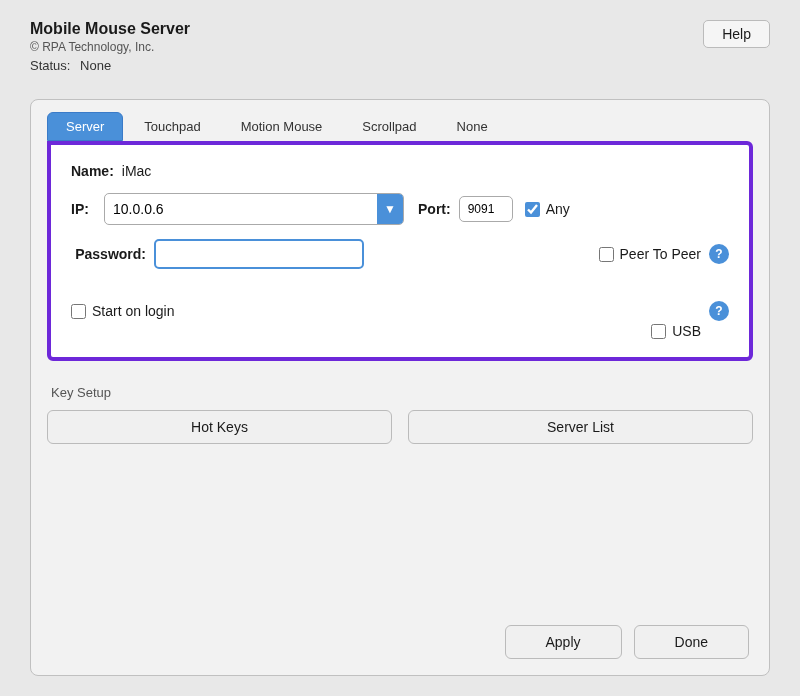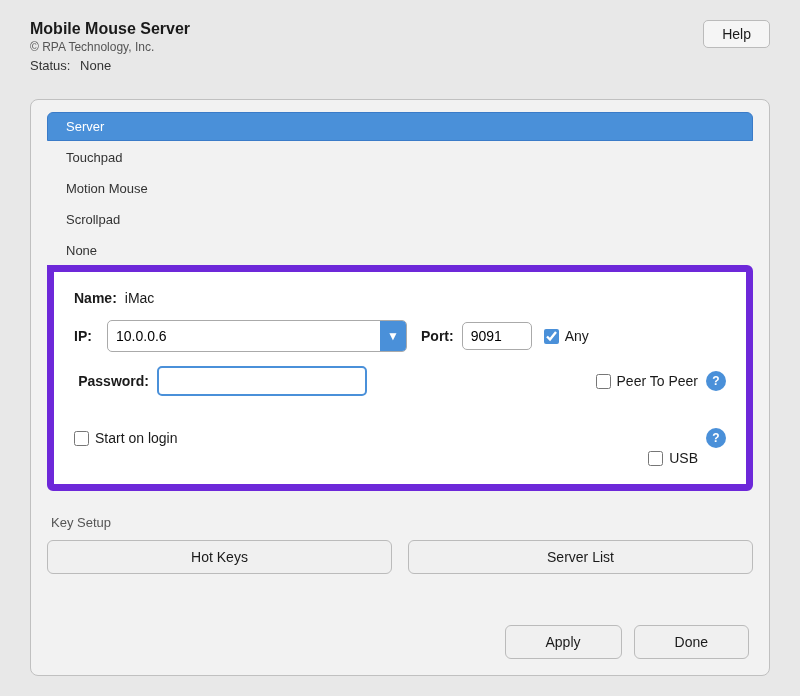--- a/index.html
+++ b/index.html
@@ -58,21 +58,21 @@
       margin-top: 18px;
       padding: 0;
       flex: 1;
       display: flex;
       flex-direction: column;
     }
 
     
     .tabs {
       display: flex;
-      flex-direction: column;
+      flex-direction: row;
       padding: 12px 16px 0 16px;
       gap: 2px;
     }
 
     .tab {
       padding: 6px 18px;
       border-radius: 6px 6px 0 0;
       border: 1px solid transparent;
       font-size: 13px;
       cursor: pointer;
@@ -81,21 +81,21 @@
     }
 
     .tab.active {
       background: #4a90d9;
       color: #fff;
       border-color: #3a7bc8;
     }
 
     .tab-content {
       background: #fff;
-      border: 7px solid #6d28d9;
+      border: 4px solid #6d28d9;
       border-radius: 0 6px 6px 6px;
       margin: 0 16px;
       padding: 18px 20px;
     }
 
     
     .name-row {
       display: flex;
       align-items: center;
       margin-bottom: 14px;
@@ -150,22 +150,22 @@
 
     .port-label {
       font-weight: 600;
       font-size: 14px;
     }
 
     .port-input {
       border: 1px solid #aaa;
       border-radius: 5px;
       padding: 5px 8px;
-      font-size: 14px;
-      width: 70px;
+      font-size: 12px;
+      width: 54px;
     }
 
     .checkbox-label {
       display: flex;
       align-items: center;
       gap: 6px;
       font-size: 14px;
       cursor: pointer;
     }
 

